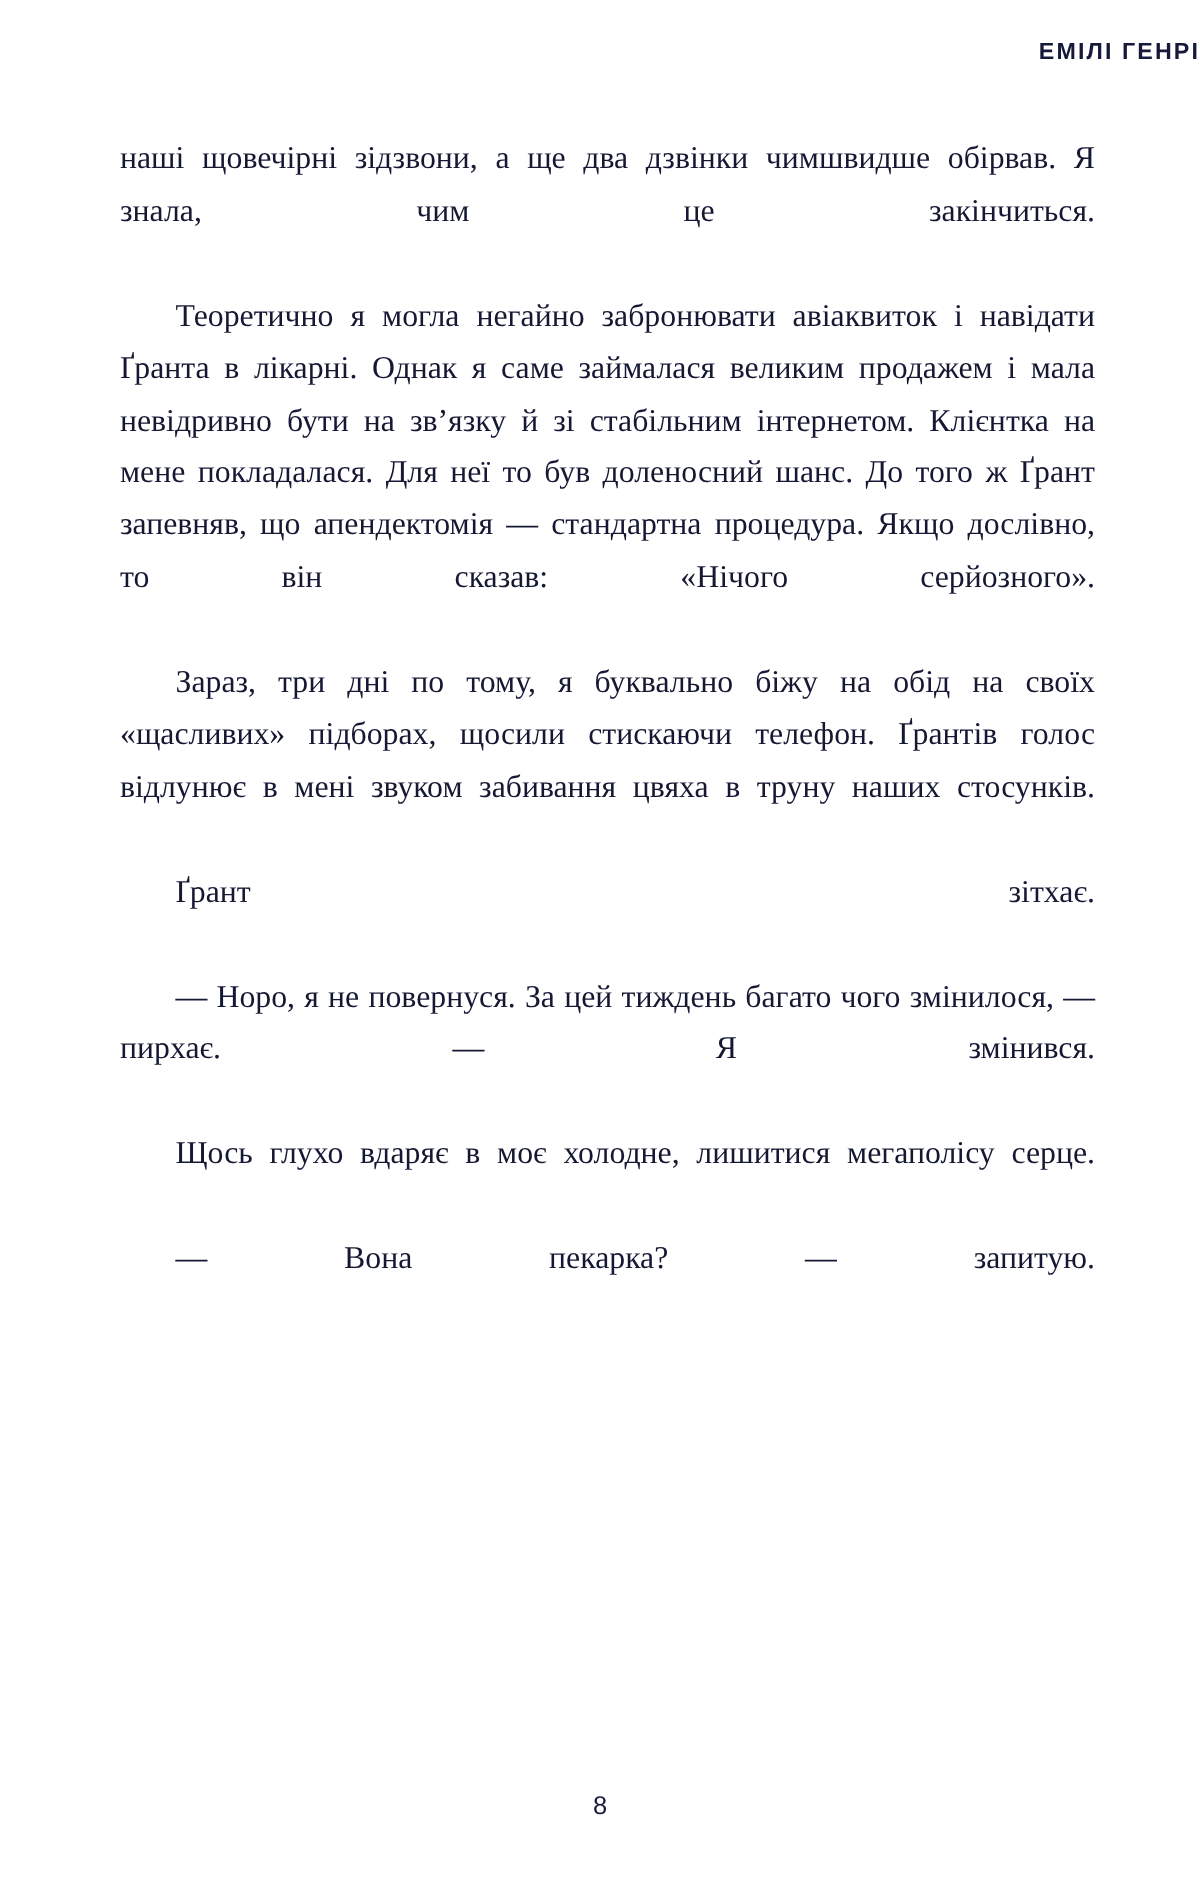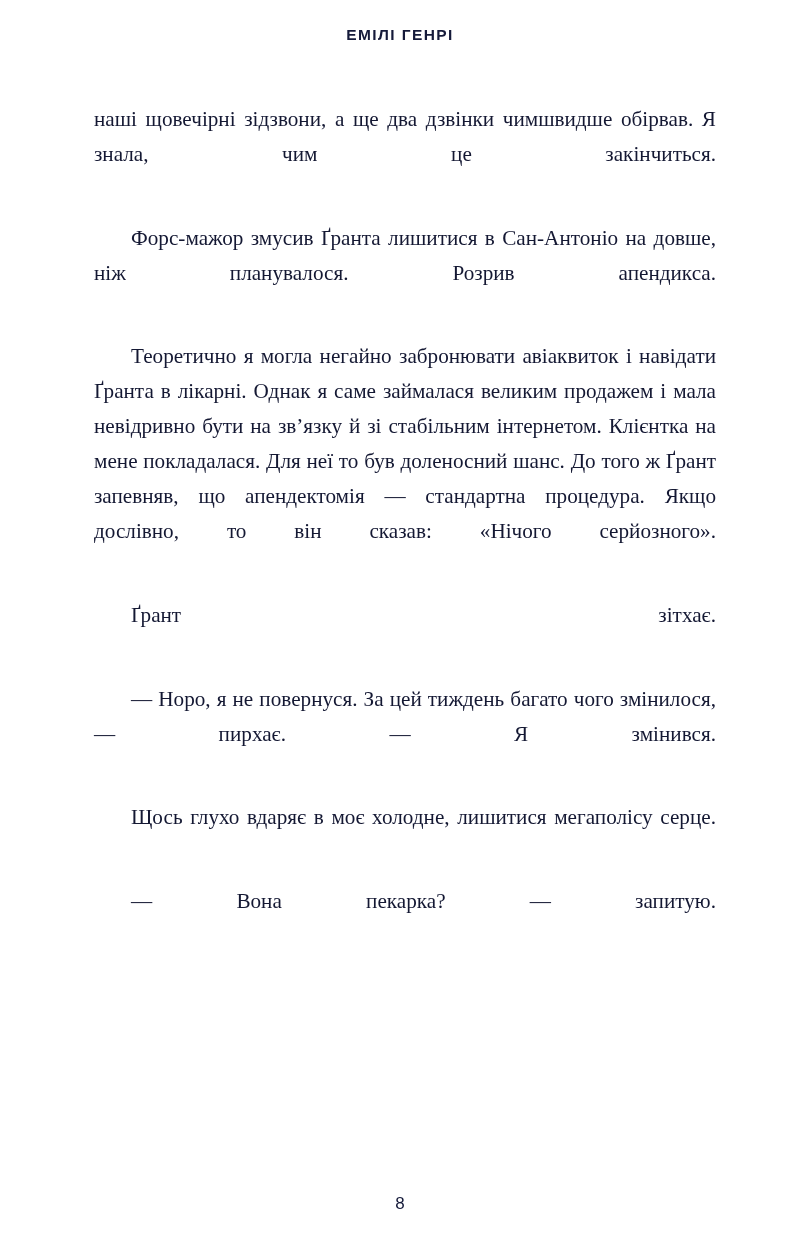--- a/index.html
+++ b/index.html
@@ -19,39 +19,39 @@
     font-family: "Liberation Serif", "DejaVu Serif", serif;
     color: #141833;
   }
 
   
   .running-head {
     position: absolute;
     top: 27px;
     left: 0;
     right: 0;
-    text-align: center;
+    text-align: right;
     font-family: "Liberation Sans", "DejaVu Sans", sans-serif;
     font-size: 15.5px;
     font-weight: 600;
     letter-spacing: 1.4px;
     color: #151a3a;
     line-height: 1;
   }
 
   
   .text-block {
     position: absolute;
     top: 88px;
     left: 80px;
     width: 650px;
   }
 
   .para {
-    margin: 14px;
+    margin: 0;
     font-size: 21.2px;
     line-height: 34.9px;
     text-align: justify;
     text-justify: inter-word;
     text-indent: 37px;
     color: #141833;
     -webkit-font-smoothing: antialiased;
     hyphens: manual;
   }
 
@@ -82,22 +82,22 @@
 </head>
 <body>
 
 <div class="page">
 
   <div class="running-head">ЕМІЛІ ГЕНРІ</div>
 
   <div class="text-block">
 
     <p class="para no-indent">наші щовечірні зідзвони, а ще два дзвінки чимшвидше обірвав. Я знала, чим це закінчиться.</p>
-    <p class="para">Форс-мажор змусив Ґранта лишитися в Сан-Антоніо на довше, ніж планувалося. Розрив апендикса.</p>
     <p class="para">Теоретично я могла негайно забронювати авіаквиток і навідати Ґранта в лікарні. Однак я саме займалася великим продажем і мала невідривно бути на зв’язку й зі стабільним інтернетом. Клієнтка на мене покладалася. Для неї то був доленосний шанс. До того ж Ґрант запевняв, що апендектомія — стандартна процедура. Якщо дослівно, то він сказав: «Нічого серйозного».</p>
+    <p class="para">Зараз, три дні по тому, я буквально біжу на обід на своїх «щасливих» підборах, щосили стискаючи телефон. Ґрантів голос відлунює в мені звуком забивання цвяха в труну наших стосунків.</p>
     <p class="para">Ґрант зітхає.</p>
     <p class="para">— Норо, я не повернуся. За цей тиждень багато чого змінилося, — пирхає. — Я змінився.</p>
     <p class="para">Щось глухо вдаряє в моє холодне, лишитися мегаполісу серце.</p>
     <p class="para">— Вона пекарка? — запитую.</p>
 
   </div>
 
   <div class="folio">8</div>
 
 </div>

